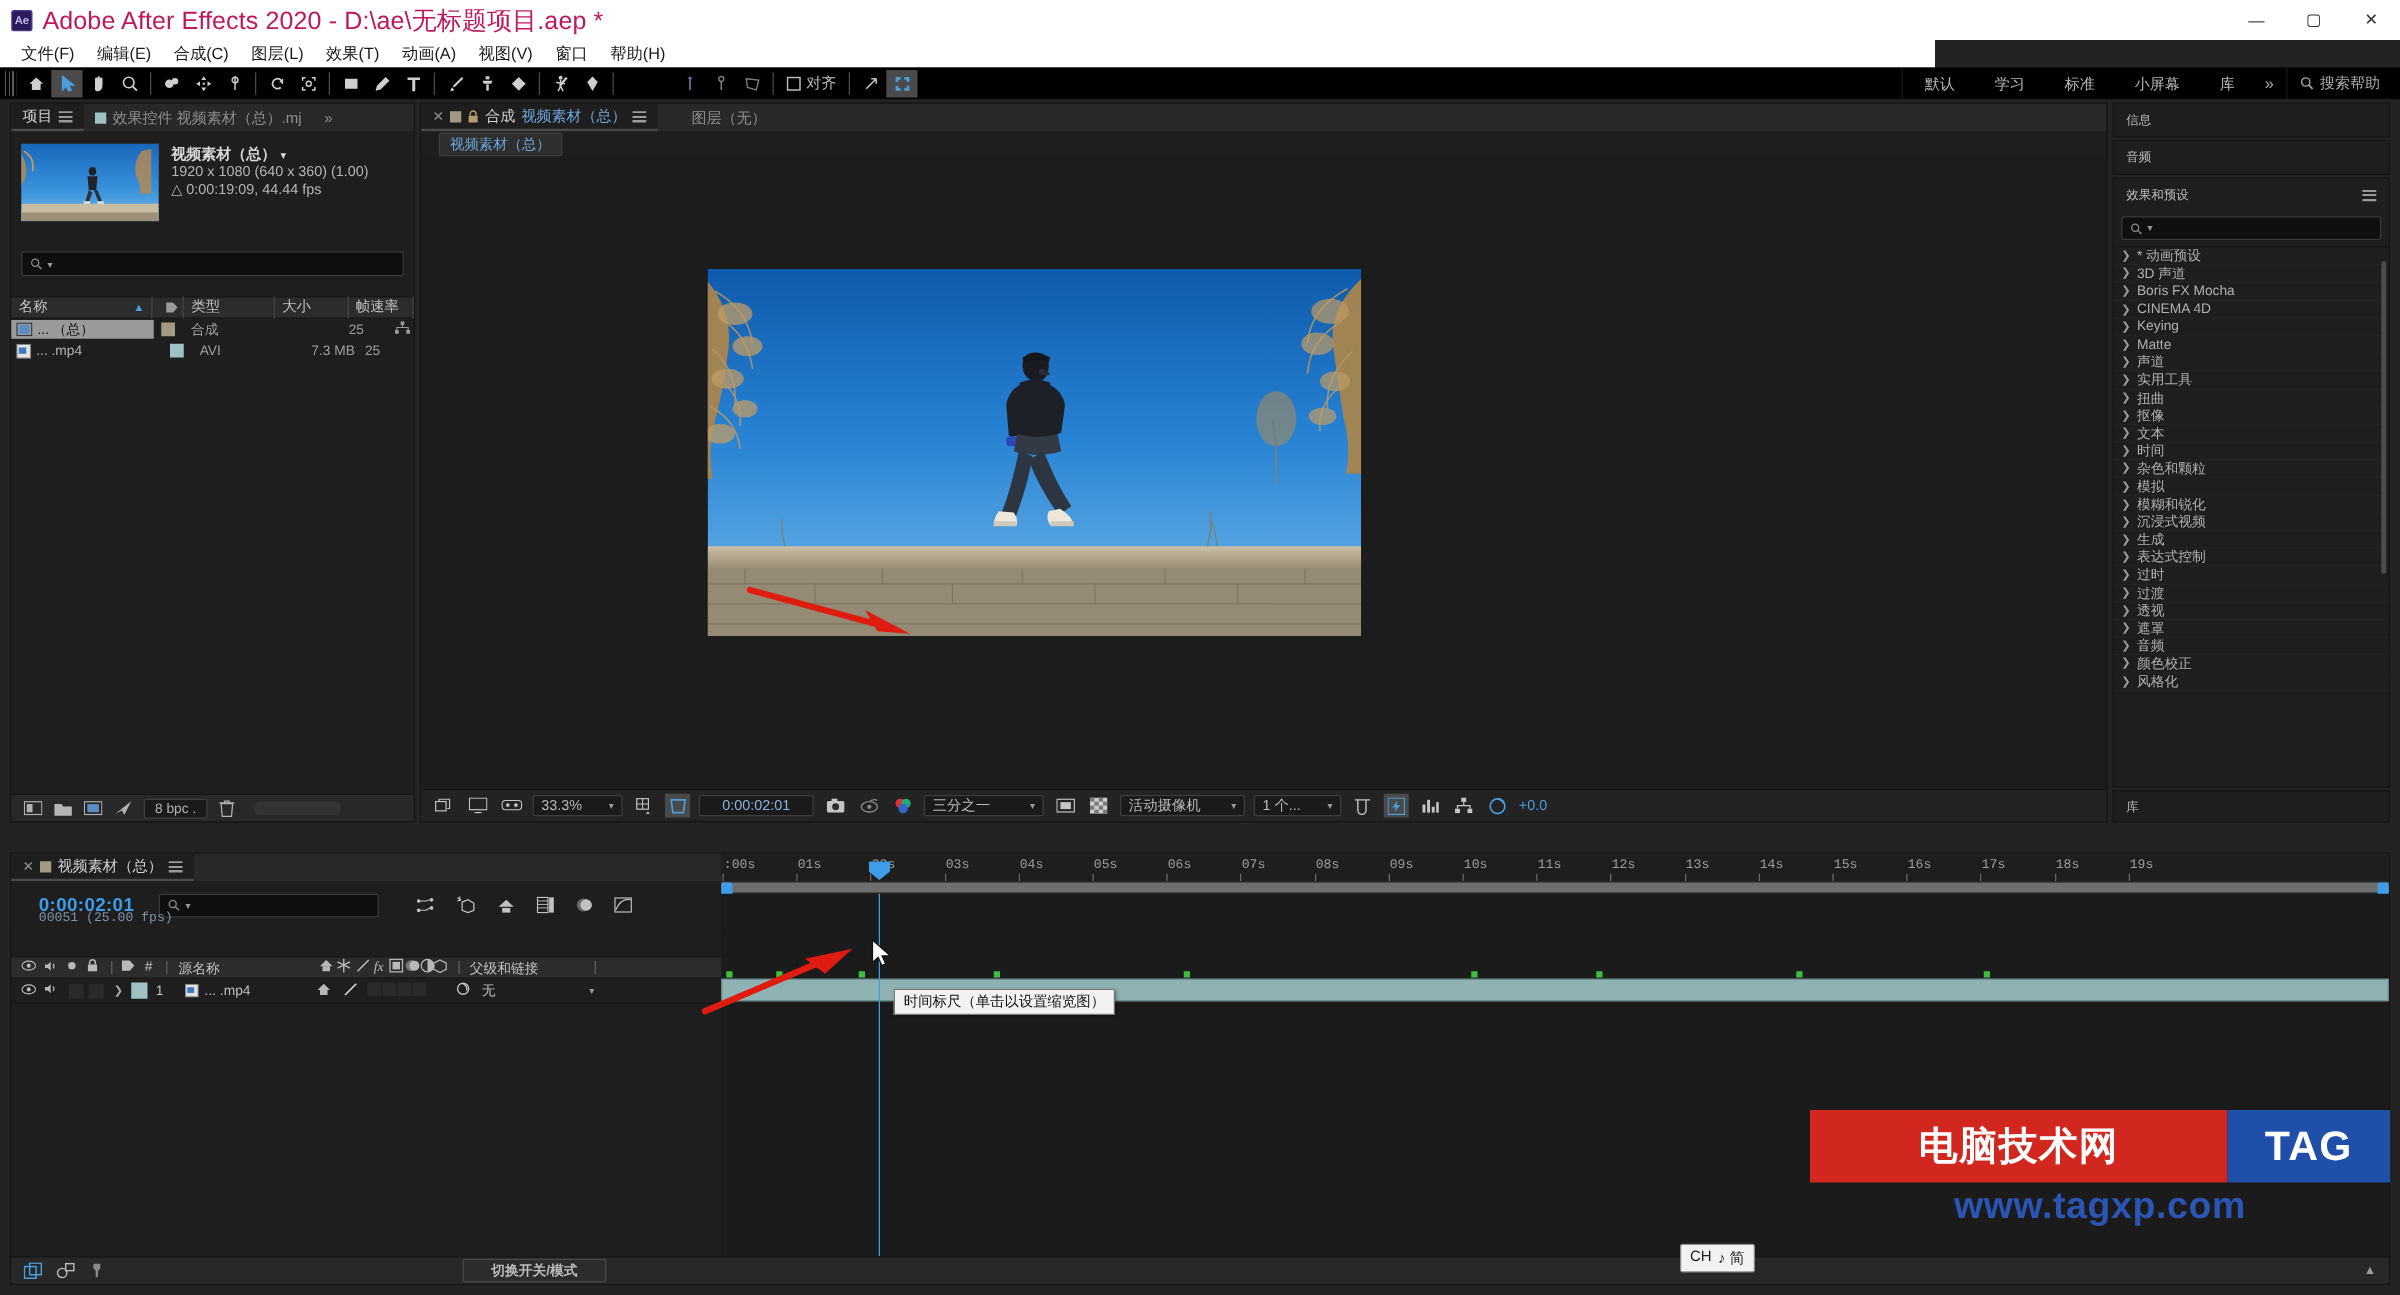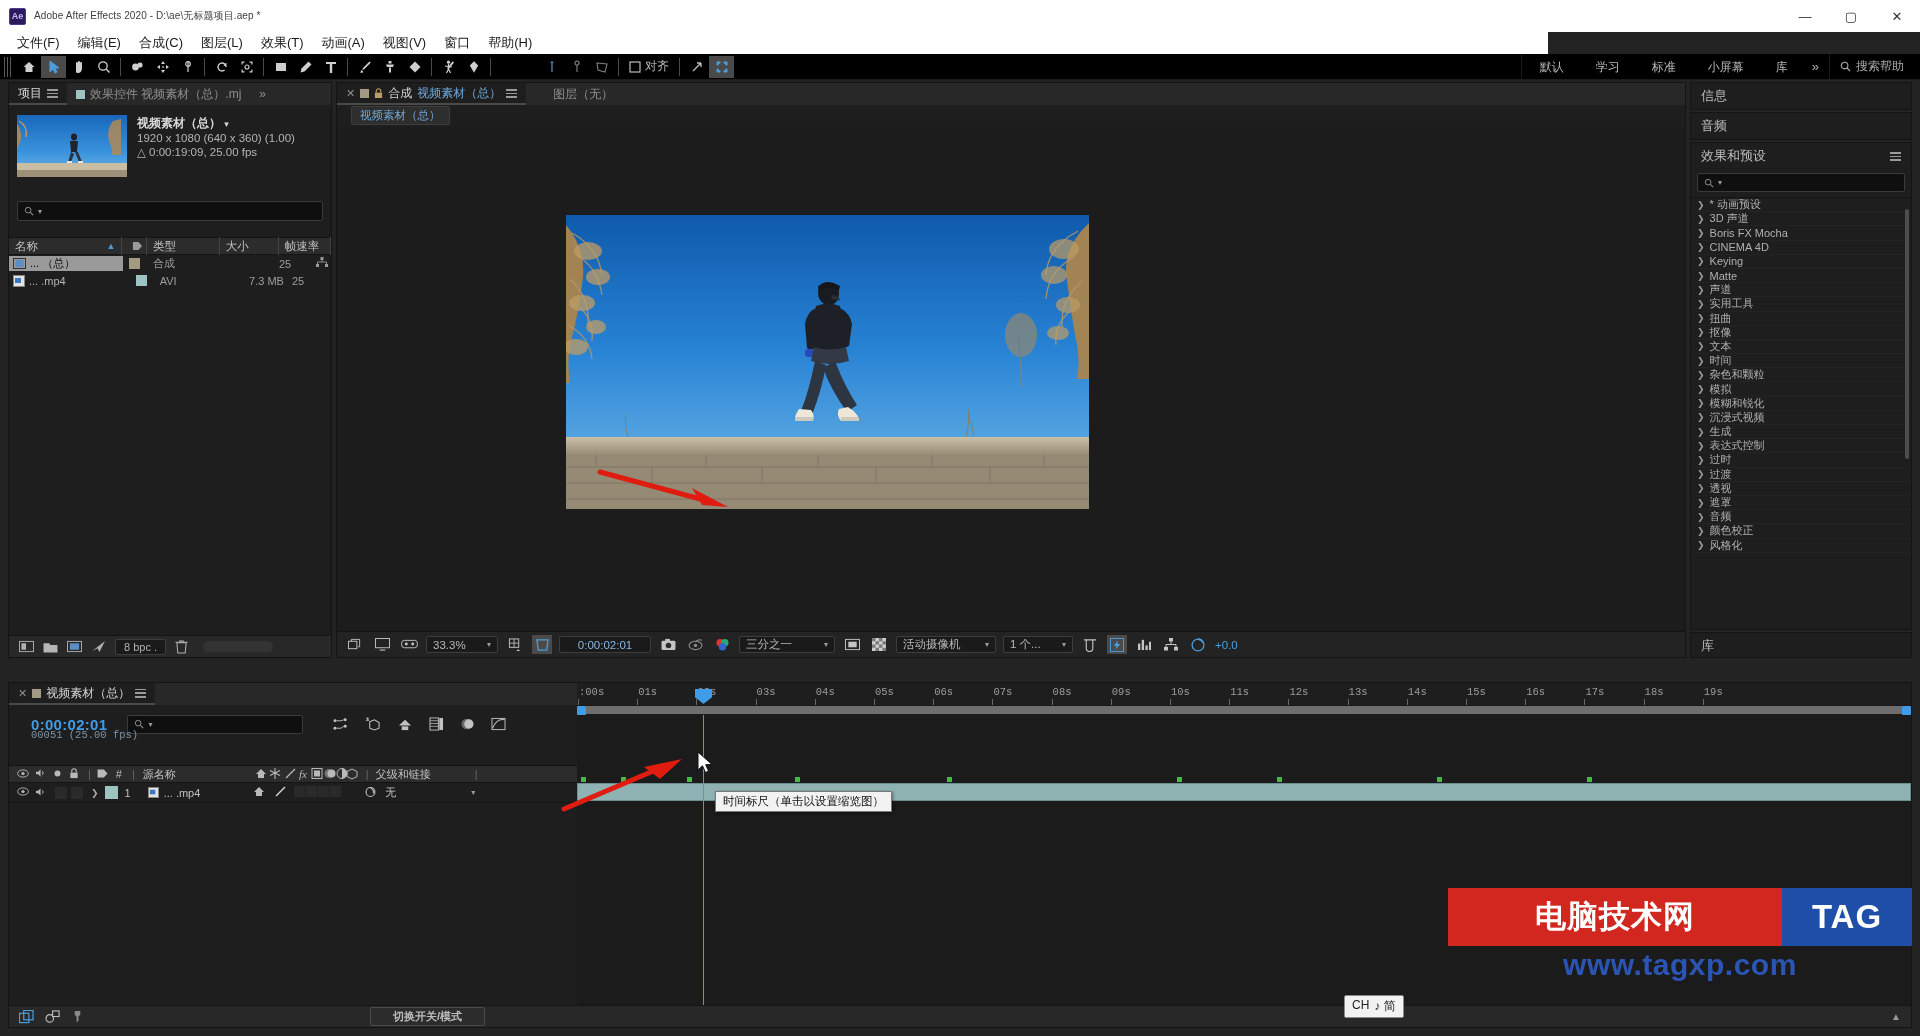--- a/index.html
+++ b/index.html
@@ -16,21 +16,21 @@
     position:absolute; left:0; top:0; width:1920px; height:32px;
     background:#ffffff; display:flex; align-items:center;
   }
   .ae-logo {
     width:17px; height:17px; margin-left:9px; margin-right:8px;
     background:#2a1a5e; border:1px solid #4b3a8f; border-radius:2px;
     color:#c3b9ef; font-size:9px; font-weight:bold;
     display:flex; align-items:center; justify-content:center;
     font-family:"Liberation Sans",sans-serif;
   }
-  .title-text { color:#404040; font-size:10px; letter-spacing:0.1px; }
+  .title-text { color:#be185d; font-size:20px; letter-spacing:0.1px; }
   .win-btns { margin-left:auto; display:flex; height:32px; }
   .win-btn {
     width:46px; height:32px; display:flex; align-items:center; justify-content:center;
     color:#333; font-size:13px;
   }
 
   
   .menubar {
     position:absolute; left:0; top:32px; width:1548px; height:22px;
     background:#ffffff; display:flex; align-items:center; padding-left:8px;
@@ -115,21 +115,21 @@
   .vibtn.act { background:#4a4a4a; }
 
   
   .video { position:absolute; overflow:hidden; }
 
   
   #infoPanel  { left:1690px; top:82px; width:222px; height:28px; }
   #audioPanel { left:1690px; top:112px; width:222px; height:28px; }
   #fxPanel    { left:1690px; top:142px; width:222px; height:488px; }
   #libPanel   { left:1690px; top:632px; width:222px; height:26px; }
-  .rp-title { height:26px; display:flex; align-items:center; padding:0 10px; font-size:13px; color:#bdbdbd; }
+  .rp-title { height:26px; display:flex; align-items:center; padding:0 10px; font-size:10px; color:#bdbdbd; }
   .fx-search { margin:4px 6px 5px 6px; height:19px; background:#0f0f0f; border:1px solid #3a3a3a;
     border-radius:2px; display:flex; align-items:center; padding:0 6px; gap:4px;}
   .fx-list { border-top:1px solid #141414; }
   .fx-row { height:14.2px; display:flex; align-items:center; gap:5px; padding-left:6px;
     font-size:11px; color:#b0b0b0; border-bottom:1px solid #232323; }
   .fx-row .ar { color:#9a9a9a; font-size:9px; }
   .fx-scroll { position:absolute; right:2px; top:66px; width:4px; height:250px; background:#4d4d4d; border-radius:2px;}
 
   
   #timeline { left:8px; top:682px; width:1904px; height:346px; }
@@ -409,21 +409,21 @@
           </g>
           <path d="M96 6 q-7 9 -4 20 q4 8 3 14 h9 V4z" fill="#b08a55" opacity="0.85"></path>
         </svg>
       </div>
       <div class="proj-meta">
         <div class="nm">
           <span>视频素材（总）</span>
           <span style="font-size:9px"> ▾</span>
         </div>
         <div>1920 x 1080  (640 x 360) (1.00)</div>
-        <div>△ <span>0:00:19:09, 25.00 fps</span></div>
+        <div>△ <span>0:00:19:09, 44.44 fps</span></div>
       </div>
     </div>
 
     <div class="proj-search">
       <svg width="10" height="10" viewBox="0 0 12 12">
           <circle cx="5" cy="5" r="3.4" fill="none" stroke="#8c8c8c" stroke-width="1.2"></circle>
           <path d="M7.6 7.6L11 11" stroke="#8c8c8c" stroke-width="1.3"></path>
         </svg>
       <span class="chev">▾</span>
       <span></span>

